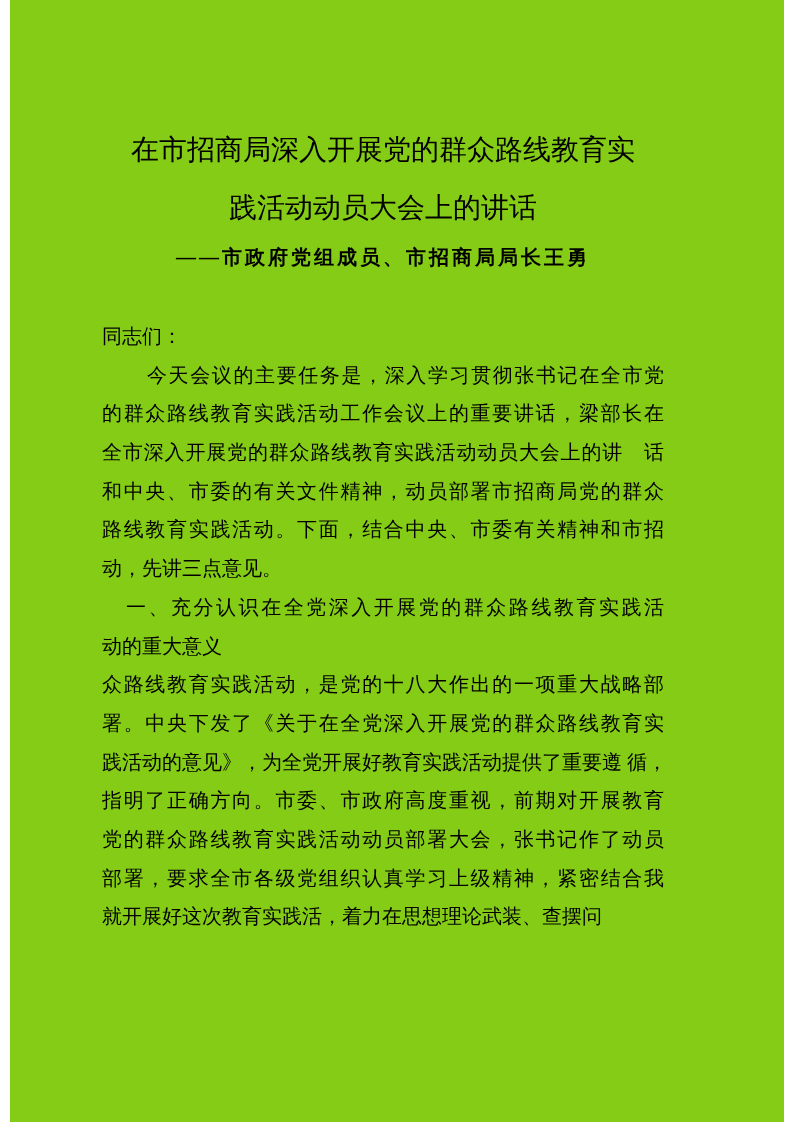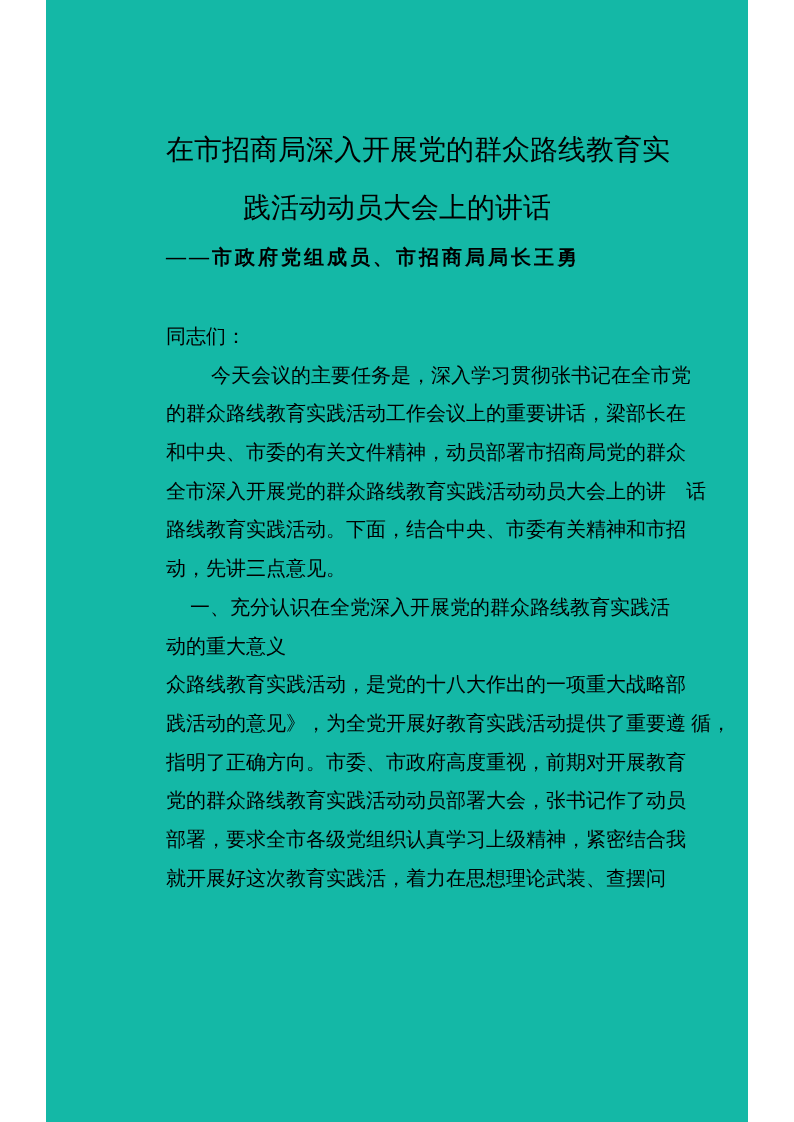--- a/index.html
+++ b/index.html
@@ -3,39 +3,40 @@
 <meta charset="utf-8">
 <style>
   html, body { margin: 0; padding: 0; }
   body {
     background: #ffffff;
     font-family: "Liberation Serif", "DejaVu Serif", serif;
     color: #000000;
   }
   .page {
     position: relative;
-    width: 702px;
+    width: 774px;
     height: 1122px;
     margin: 0 auto;
-    background: #14b8a6;
+    background: #84cc16;
     overflow: hidden;
     box-sizing: border-box;
-    padding: 121px 120px 0 120px; 
+    padding: 121px 120px 0 92px; 
   }
   .doc-title {
     font-size: 28px;
     line-height: 58px;
     text-align: center;
     font-weight: normal;
     letter-spacing: 0px;
   }
   .doc-title .title-line { white-space: nowrap; }
   .doc-byline {
     font-size: 20px;
     line-height: 40px;
+    text-align: center;
     font-weight: bold;
     letter-spacing: 3px;
     white-space: nowrap;
   }
   .doc-body {
     margin-top: 40px;
     font-size: 20px;
     line-height: 38.7px;
   }
   .line {
@@ -60,31 +61,32 @@
     <div class="title-line">践活动动员大会上的讲话</div>
   </div>
   <div class="doc-byline">——市政府党组成员、市招商局局长王勇</div>
   <div class="doc-body" id="doc-body">
       <div>
         <div class="line ind-none end">同志们：</div>
       </div>
       <div>
         <div class="line ind-body">今天会议的主要任务是，深入学习贯彻张书记在全市党</div>
         <div class="line ind-none">的群众路线教育实践活动工作会议上的重要讲话，梁部长在</div>
+        <div class="line ind-none">全市深入开展党的群众路线教育实践活动动员大会上的讲　话</div>
         <div class="line ind-none">和中央、市委的有关文件精神，动员部署市招商局党的群众</div>
-        <div class="line ind-none">全市深入开展党的群众路线教育实践活动动员大会上的讲　话</div>
         <div class="line ind-none">路线教育实践活动。下面，结合中央、市委有关精神和市招</div>
         <div class="line ind-none end">动，先讲三点意见。</div>
       </div>
       <div>
         <div class="line ind-heading">一、充分认识在全党深入开展党的群众路线教育实践活</div>
         <div class="line ind-none end">动的重大意义</div>
       </div>
       <div>
         <div class="line ind-none">众路线教育实践活动，是党的十八大作出的一项重大战略部</div>
+        <div class="line ind-none">署。中央下发了《关于在全党深入开展党的群众路线教育实</div>
         <div class="line ind-none">践活动的意见》，为全党开展好教育实践活动提供了重要遵 循，</div>
         <div class="line ind-none">指明了正确方向。市委、市政府高度重视，前期对开展教育</div>
         <div class="line ind-none">党的群众路线教育实践活动动员部署大会，张书记作了动员</div>
         <div class="line ind-none">部署，要求全市各级党组织认真学习上级精神，紧密结合我</div>
         <div class="line ind-none end">就开展好这次教育实践活，着力在思想理论武装、查摆问</div>
       </div>
     </div>
 </div>
 
 </body></html>

